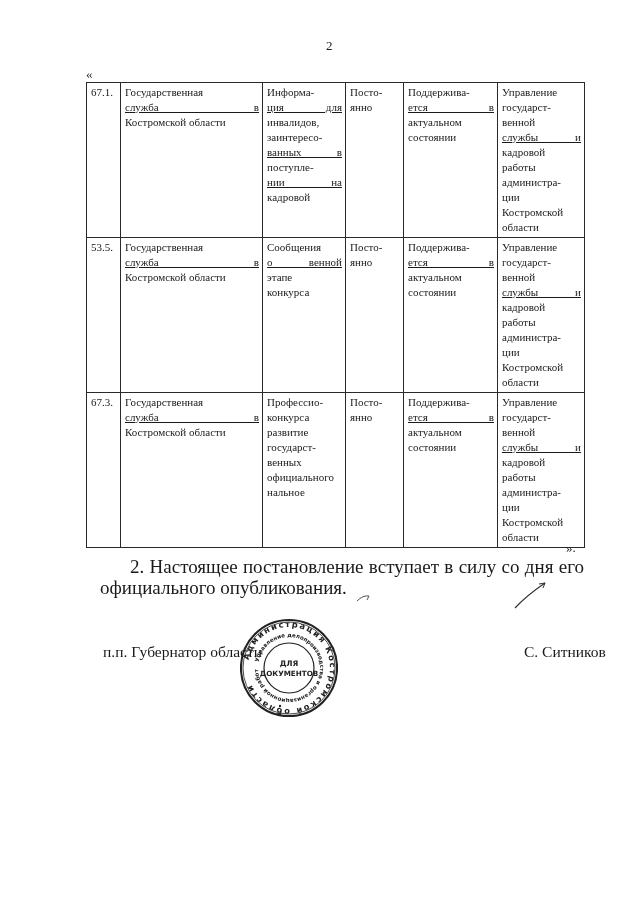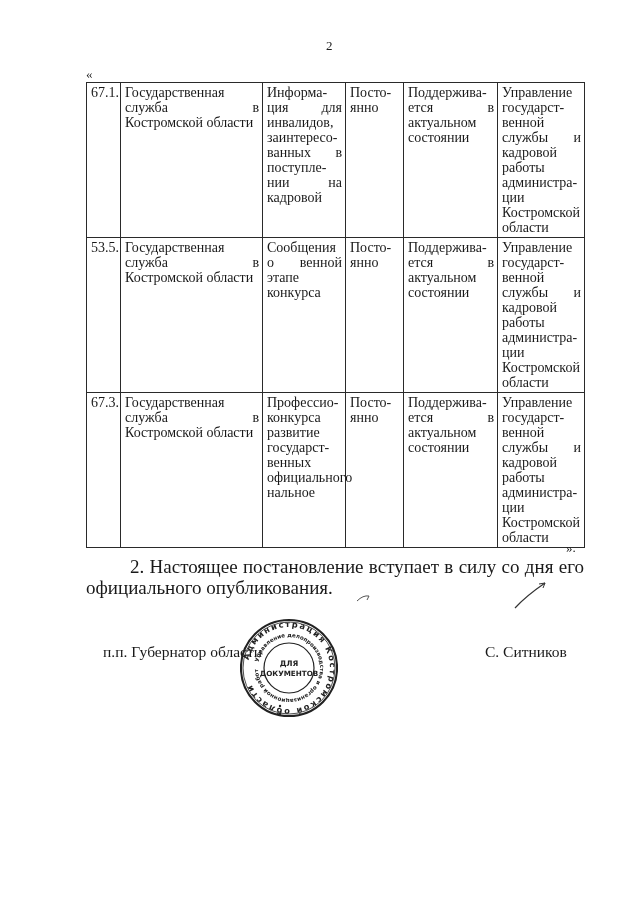--- a/index.html
+++ b/index.html
@@ -4,35 +4,35 @@
 <style>
   html, body { margin: 0; padding: 0; }
   body {
     width: 639px; height: 905px; background: #ffffff; position: relative;
     font-family: "Liberation Serif", serif; color: #1a1a1a; overflow: hidden;
   }
   .page-number { position: absolute; left: 326px; top: 38px; font-size: 13px; }
   .open-quote { position: absolute; left: 86px; top: 66px; font-size: 13px; }
   table.doc-table {
     position: absolute; left: 86px; top: 82px; width: 498px;
-    border-collapse: collapse; table-layout: fixed; font-size: 14px; line-height: 15px;
+    border-collapse: collapse; table-layout: fixed; font-size: 11px; line-height: 15px;
   }
   table.doc-table td {
     border: 1.3px solid #2a2a2a; vertical-align: top; padding: 2px 3px 2px 4px;
   }
   table.doc-table tr { height: 149px; }
   td.num { padding-left: 2px; padding-right: 1px; }
   .cell-line { display: block; }
-  .cell-line.spread { text-align: justify; text-align-last: justify; }
+  .cell-line.spread { text-align: justify; text-align-last: justify; text-decoration: underline; }
   .close-quote { position: absolute; left: 566px; top: 540px; font-size: 13px; }
   .para { position: absolute; left: 86px; top: 556px; width: 498px; font-size: 19px; line-height: 21px; }
   .para .l1 { display: block; text-indent: 44px; text-align: justify; text-align-last: justify; }
-  .para .l2 { display: block; }
+  .para .l2 { display: block; margin-left: 14px; }
   .sig-left { position: absolute; left: 103px; top: 643px; font-size: 15.5px; }
-  .sig-right { position: absolute; left: 485px; top: 643px; font-size: 15.5px; }
+  .sig-right { position: absolute; left: 524px; top: 643px; font-size: 15.5px; }
   .mark { position: absolute; }
   .stamp { position: absolute; left: 240px; top: 607px; width: 98px; height: 123px; }
 </style>
 </head>
 <body>
 
 <div class="page-number">2</div>
 <div class="open-quote">«</div>
 
 <table class="doc-table">

